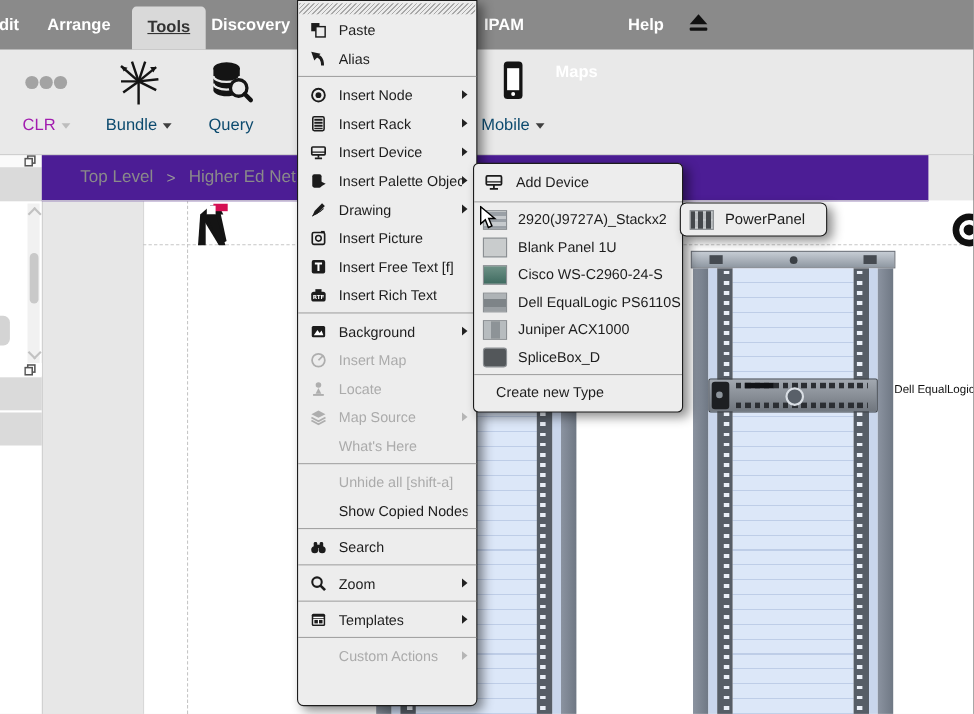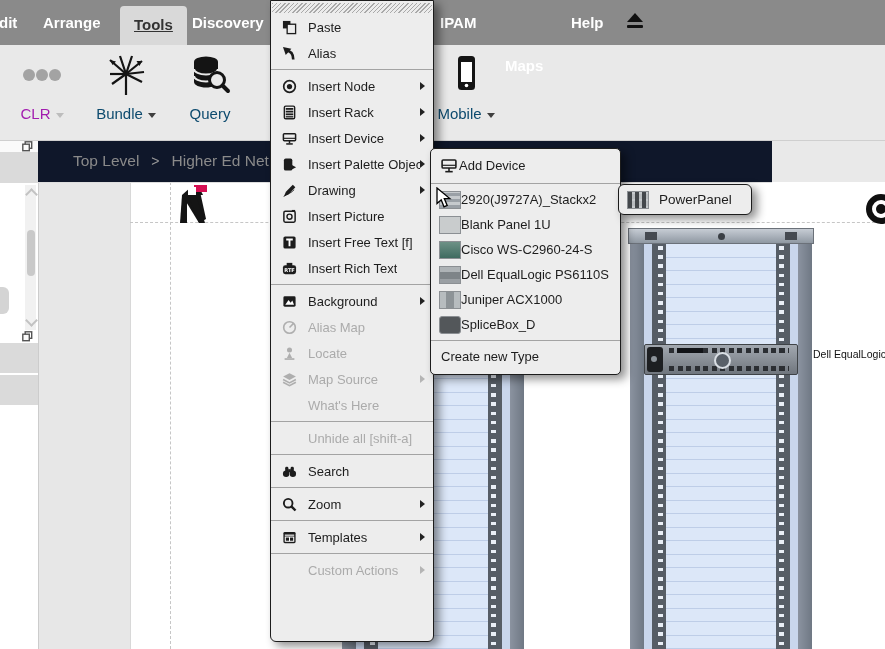--- a/index.html
+++ b/index.html
@@ -18,21 +18,21 @@
   .toolbar{position:absolute;left:0;top:45px;width:885px;height:95px;background:#e9e9e9;border-bottom:1px solid #cfcfcf;z-index:4;}
   .tool{position:absolute;top:8px;text-align:center;}
   .tool .tico{height:44px;display:flex;align-items:center;justify-content:center;}
   .tool .tlabel{margin-top:8px;font-size:15px;color:#0c4a6e;white-space:nowrap;}
   .tool.disabled .tlabel{color:#a21caf;}
   .caret{display:inline-block;width:0;height:0;border-left:4.5px solid transparent;border-right:4.5px solid transparent;border-top:5px solid #3f3f3f;vertical-align:middle;margin-left:5px;}
   .caret.gray{border-top-color:#bdbdbd;}
   .dots span{display:inline-block;width:12px;height:12px;border-radius:50%;background:#a3a3a3;margin:0 0.5px;}
 
   
-  .crumbbar{position:absolute;left:38px;top:140px;width:734px;height:42px;background:#0f172a;border-bottom:1px solid #dedede;z-index:3;
+  .crumbbar{position:absolute;left:38px;top:140px;width:806px;height:42px;background:#4c1d95;border-bottom:1px solid #dedede;z-index:3;
             display:flex;align-items:center;font-size:15.5px;color:#8a8a8a;}
   .crumbbar .sep{margin:0 12px;font-size:14px;color:#9a9a9a;}
   .crumbbar .crumb{cursor:default;}
 
   
   .sidebar{position:absolute;left:0;top:140px;width:38px;height:509px;background:#fff;border-right:1px solid #ccc;z-index:3;}
   .sb-head{position:absolute;left:0;width:38px;height:12px;background:#fafafa;}
   .sb-head svg{position:absolute;right:5px;top:1px;}
   .sb-block{position:absolute;left:0;width:38px;background:#dadada;}
   .sb-scroll{position:absolute;left:25px;top:45px;width:11px;height:145px;background:#f1f1f1;}
@@ -91,21 +91,21 @@
   .mi.disabled .lbl{color:#ababab;}
   .arr{margin-left:auto;width:0;height:0;border-left:5px solid #222;border-top:4px solid transparent;border-bottom:4px solid transparent;flex:none;}
   .arr.gray{border-left-color:#b5b5b5;}
   .arr.white{border-left-color:#fff;}
   .msep{height:0;border-top:1px solid #a3a3a3;margin:3px 0;}
 
   .menu-sub{left:430px;top:148px;width:191px;border-radius:5px;border-width:1.5px;padding:2px 0 5px 0;}
   .smi{height:25px;display:flex;align-items:center;padding:0 8px;box-sizing:border-box;}
   .smi.tall{height:29px;}
   .smi .thumb{width:22px;height:18px;flex:none;border:1px solid #8b8f93;box-sizing:border-box;}
-  .smi .lbl{font-size:13px;color:#1d1d1d;white-space:nowrap;}
+  .smi .lbl{margin-left:10px;font-size:13px;color:#1d1d1d;white-space:nowrap;}
   .smi.hl{background:#131313;}
   .smi.hl .lbl{color:#fff;font-weight:bold;}
   .th-img{background:linear-gradient(180deg,#bcd3e8 0 38%,#79a8d0 38% 58%,#4e8a3f 58%);border-color:#6f7377;}
   .th-2920{background:repeating-linear-gradient(0deg,#9aa0a6 0 3px,#c6cacd 3px 6px);}
   .th-blank{background:#c9cccd;}
   .th-cisco{background:linear-gradient(180deg,#6d9186,#3f6b60);}
   .th-dell{background:linear-gradient(180deg,#aeb3b6 0 30%,#7e8488 30% 75%,#9a9fa3 75%);}
   .th-juniper{background:linear-gradient(90deg,#b7bcbf 0 30%,#8d9397 30% 72%,#b7bcbf 72%);}
   .th-splice{background:#53575a;border-radius:3px;border-color:#2e3133;}
   .th-power{background:
@@ -405,21 +405,21 @@
       <span class="lbl">Background</span>
         <span class="arr"></span>
     </div>
     <div class="mi disabled">
       <span class="ic">
           <svg width="15" height="15" viewBox="0 0 16 16">
             <circle cx="8" cy="8" r="6.2" fill="none" stroke="#aeaeae" stroke-width="1.7"></circle>
             <line x1="8" y1="8" x2="12.6" y2="3.4" stroke="#aeaeae" stroke-width="1.7"></line>
           </svg>
         </span>
-      <span class="lbl">Alias Map</span>
+      <span class="lbl">Insert Map</span>
     </div>
     <div class="mi disabled">
       <span class="ic">
           <svg width="15" height="15" viewBox="0 0 16 16">
             <circle cx="8" cy="4.3" r="2.7" fill="#aeaeae"></circle>
             <path d="M8 7.2 L10.8 12.8 H5.2 Z" fill="#aeaeae"></path>
             <rect x="2.8" y="13" width="10.4" height="1.8" fill="#aeaeae"></rect>
           </svg>
         </span>
       <span class="lbl">Locate</span>
@@ -438,20 +438,24 @@
     <div class="mi disabled">
       <span class="ic"></span>
       <span class="lbl">What's Here</span>
     </div>
 
     <div class="msep"></div>
 
     <div class="mi disabled">
       <span class="ic"></span>
       <span class="lbl">Unhide all [shift-a]</span>
+    </div>
+    <div class="mi">
+      <span class="ic"></span>
+      <span class="lbl">Show Copied Nodes</span>
     </div>
 
     <div class="msep"></div>
 
     <div class="mi">
       <span class="ic">
           <svg width="15" height="15" viewBox="0 0 16 16">
             <rect x="3.4" y="3" width="3.4" height="6" rx="1.4" fill="#1c1c1c"></rect>
             <rect x="9.2" y="3" width="3.4" height="6" rx="1.4" fill="#1c1c1c"></rect>
             <rect x="6.5" y="5.5" width="3" height="3.5" fill="#1c1c1c"></rect>
@@ -531,21 +535,21 @@
     <div class="smi">
       <span class="thumb th-juniper"></span>
       <span class="lbl">Juniper ACX1000</span>
     </div>
     <div class="smi">
       <span class="thumb th-splice"></span>
       <span class="lbl">SpliceBox_D</span>
     </div>
     <div class="msep"></div>
     <div class="smi">
-      <span class="lbl" style="margin-left:2px;">Create new Type</span>
+      <span class="lbl" style="margin-left:12px;">Create new Type</span>
     </div>
   </div>
 
   <div class="menu menu-pp">
     <span class="thumb th-power"></span>
     <span class="lbl">PowerPanel</span>
   </div>
 
   <svg class="cursor" width="17" height="22" viewBox="0 0 17 22">
     <polygon points="1,1 1,16.5 5.2,12.8 8,19.8 11.2,18.4 8.3,11.6 13.8,11.6" fill="#fff" stroke="#000" stroke-width="1.3"></polygon>

